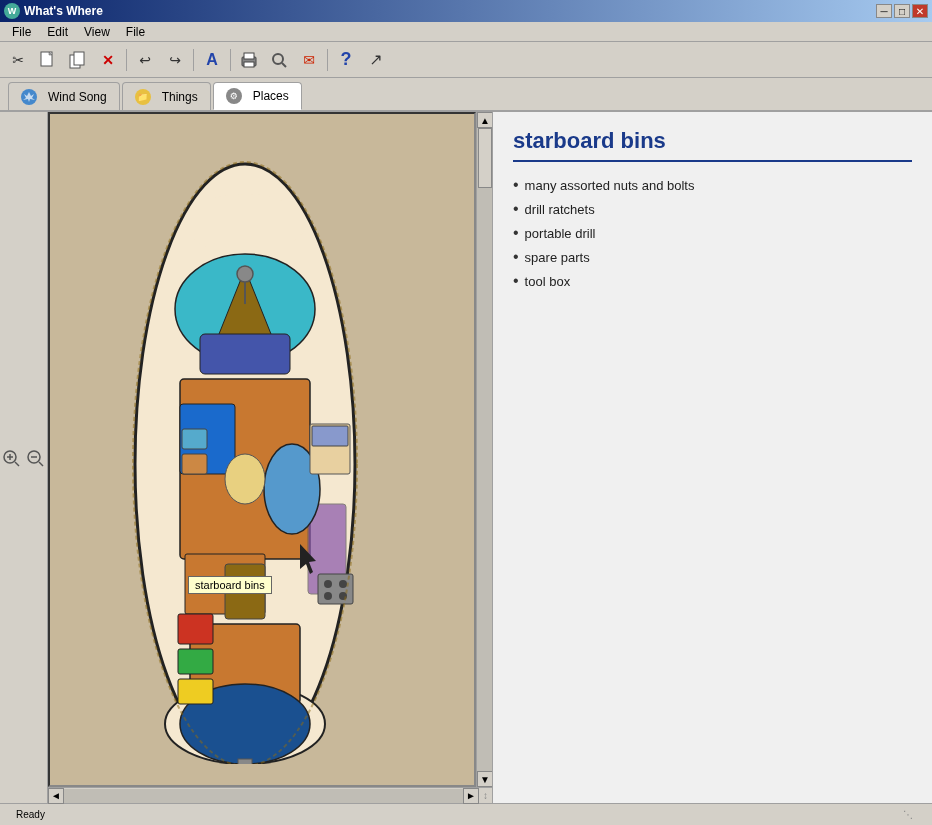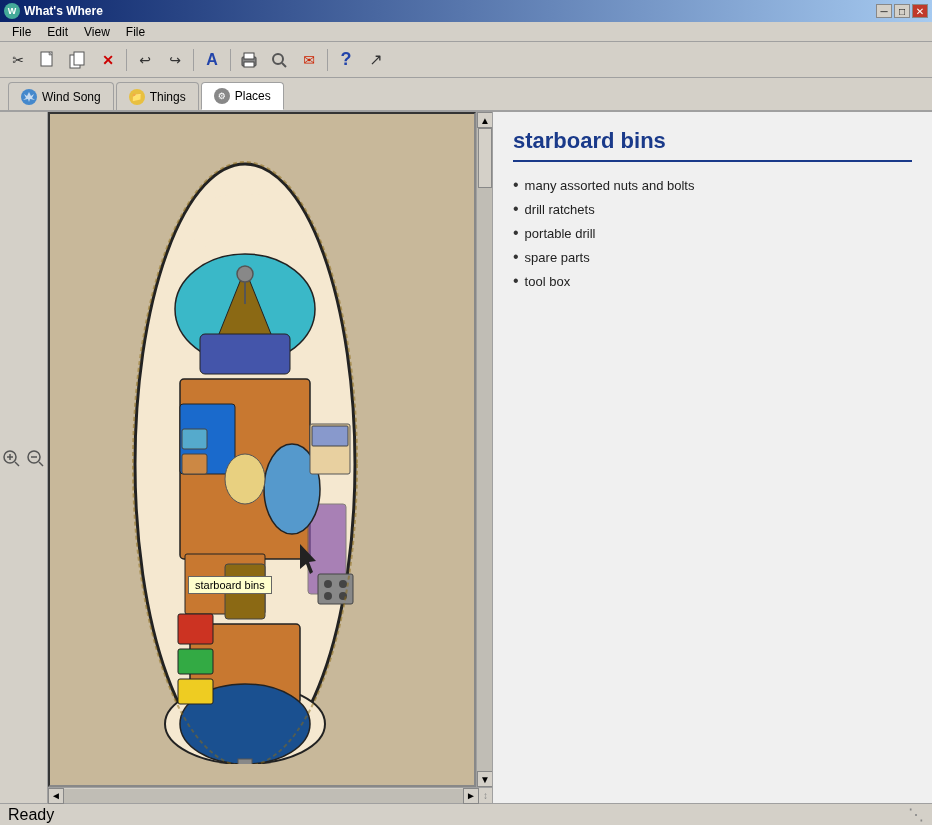--- a/index.html
+++ b/index.html
@@ -57,21 +57,21 @@
     .tabs-bar {
       background: #d4d0c8;
       height: 34px;
       display: flex;
       align-items: flex-end;
       padding: 0 8px;
       border-bottom: 2px solid #a0a0a0;
     }
     .tab {
       height: 28px; padding: 0 12px; border: 1px solid #a0a0a0; border-bottom: none;
-      background: #d4d0c8; display: flex; align-items: center; gap: 5px;
+      background: #d4d0c8; display: flex; align-items: center; gap: 11px;
       cursor: pointer; font-size: 12px; margin-right: 2px; border-radius: 4px 4px 0 0;
     }
     .tab.active { background: #ffffff; border-bottom: 1px solid white; }
     .tab-icon { width: 16px; height: 16px; border-radius: 50%; display: flex; align-items: center; justify-content: center; font-size: 9px; }
     .tab-icon.blue { background: #4488cc; color: white; }
     .tab-icon.yellow { background: #e8c040; color: #333; }
     .tab-icon.gear { background: #888; color: white; }
 
     
     .main-area {
@@ -138,22 +138,22 @@
     }
     .bullet { font-size: 16px; color: #333; }
 
     
     .status-bar {
       height: 22px;
       background: #d4d0c8;
       border-top: 1px solid #a0a0a0;
       display: flex;
       align-items: center;
-      padding: 0 8px;
-      font-size: 16px;
+      padding: 0 16px;
+      font-size: 10px;
       gap: 8px;
     }
     .status-grip {
       margin-left: auto;
       width: 16px;
       height: 16px;
       display: flex;
       align-items: center;
       justify-content: center;
       color: #888;

